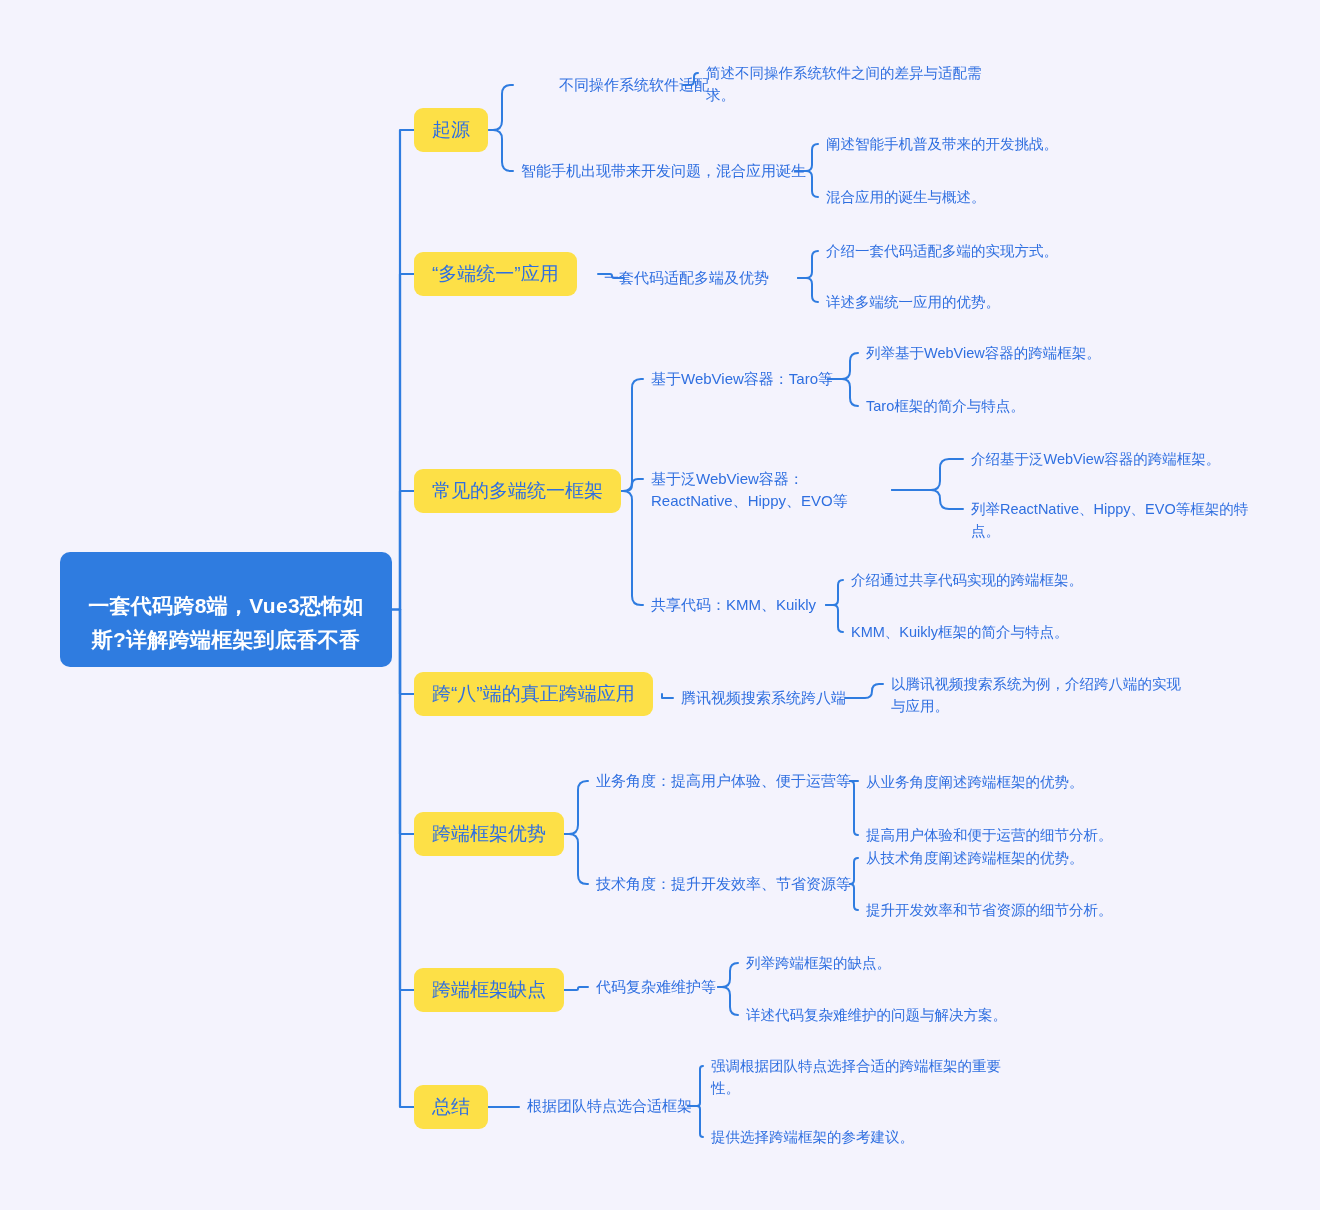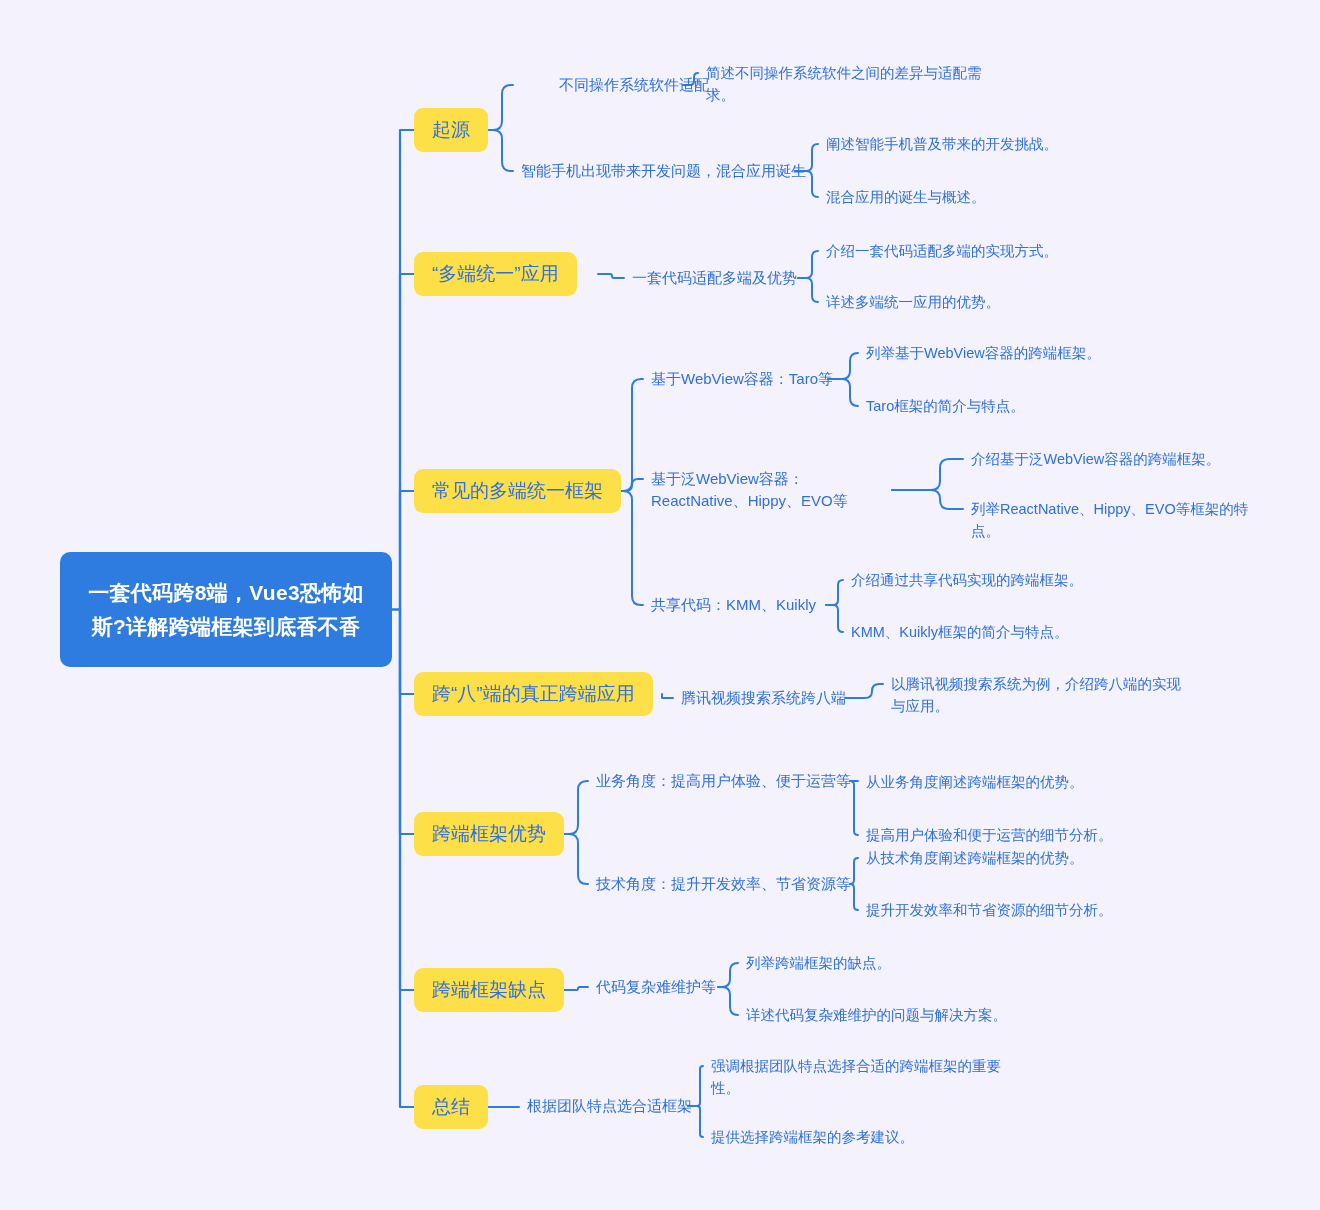--- a/index.html
+++ b/index.html
@@ -34,20 +34,21 @@
     background: #2f7ce0;
     border-radius: 10px;
     color: #ffffff;
     font-size: 21px;
     line-height: 34px;
     font-weight: 700;
     text-align: center;
     justify-content: center;
     padding: 10px 16px;
     letter-spacing: 0.3px;
+    align-items: flex-end;
   }
   .root .txt { display: block; width: 100%; }
   
   .topic {
     background: #fde047;
     border-radius: 9px;
     color: #2f6fe0;
     font-size: 19px;
     line-height: 26px;
     font-weight: 400;
@@ -145,21 +146,21 @@
   <div class="node topic" style="left:414px; top:1085px;">
     <span class="txt">总结</span>
   </div>
 
   <div class="node sub" style="left:521px; top:74px;margin-left:38px;">
     <span class="txt">不同操作系统软件适配</span>
   </div>
   <div class="node sub" style="left:521px; top:160px;">
     <span class="txt">智能手机出现带来开发问题，混合应用诞生</span>
   </div>
-  <div class="node sub" style="left:632px; top:267px;">
+  <div class="node sub" style="left:604px; top:267px;">
     <span class="txt">一套代码适配多端及优势</span>
   </div>
   <div class="node sub" style="left:651px; top:368px;">
     <span class="txt">基于WebView容器：Taro等</span>
   </div>
   <div class="node sub" style="left:651px; top:468px; width:235px;">
     <span class="txt">基于泛WebView容器：ReactNative、Hippy、EVO等</span>
   </div>
   <div class="node sub" style="left:651px; top:594px;">
     <span class="txt">共享代码：KMM、Kuikly</span>

